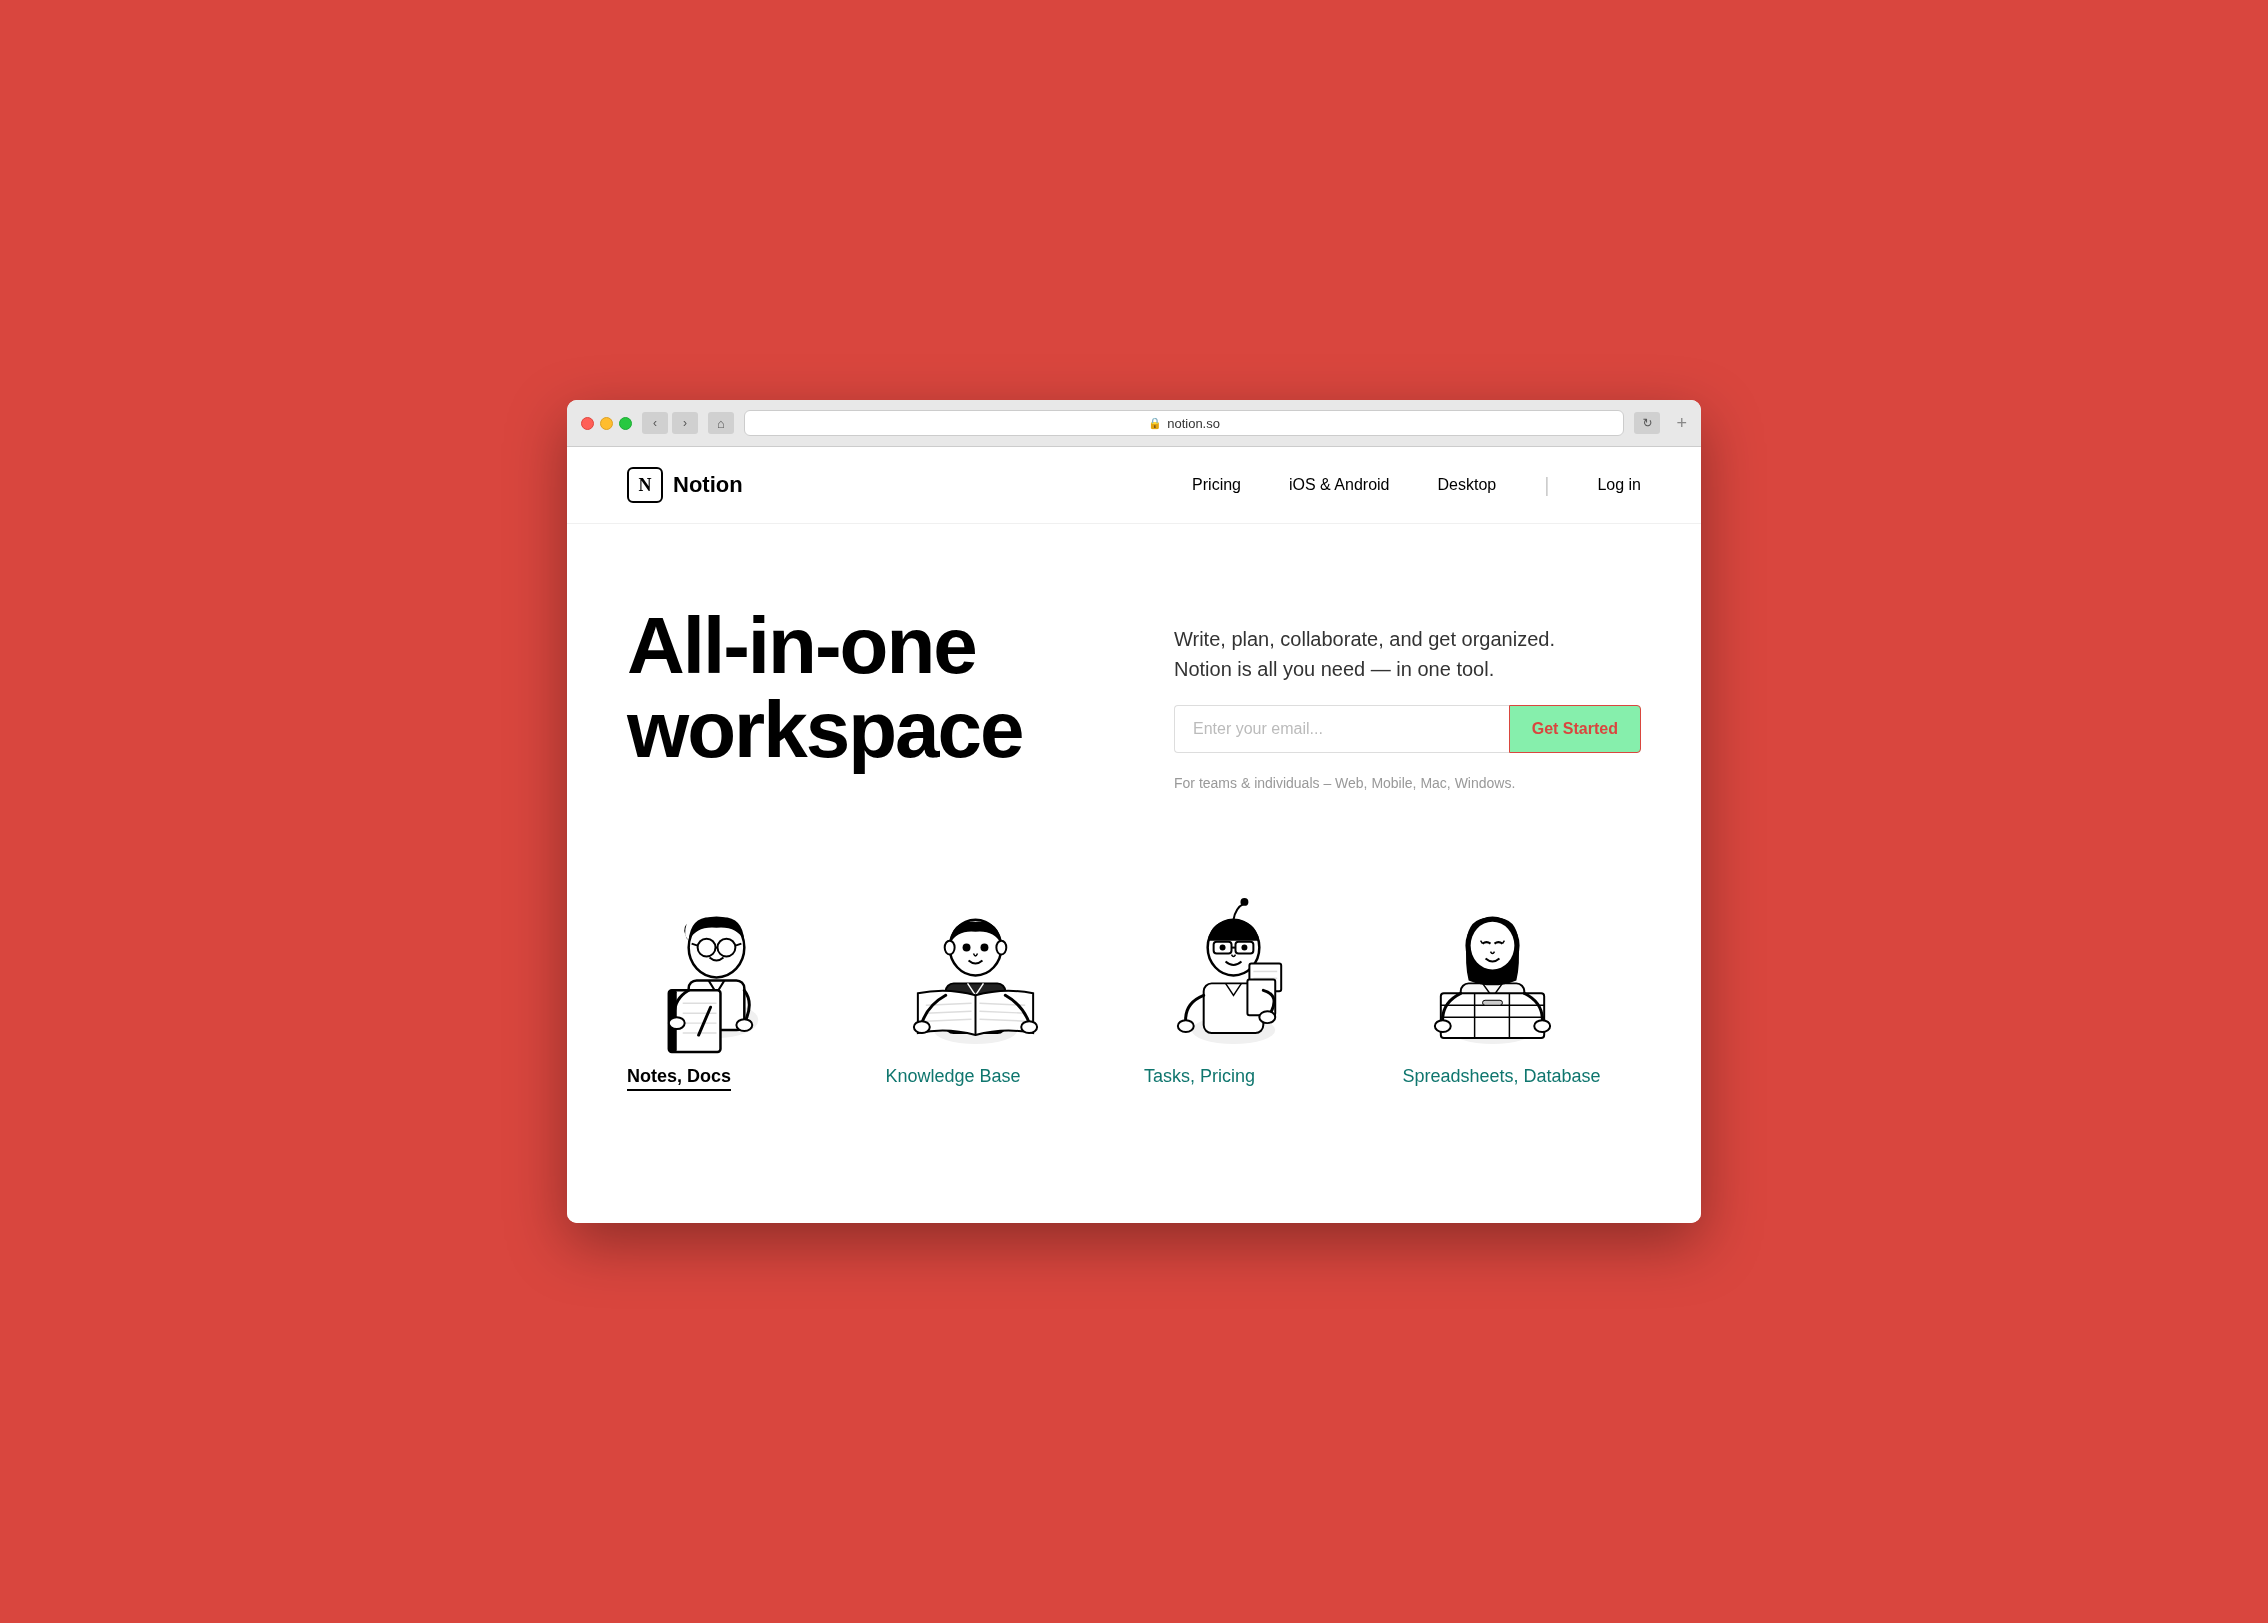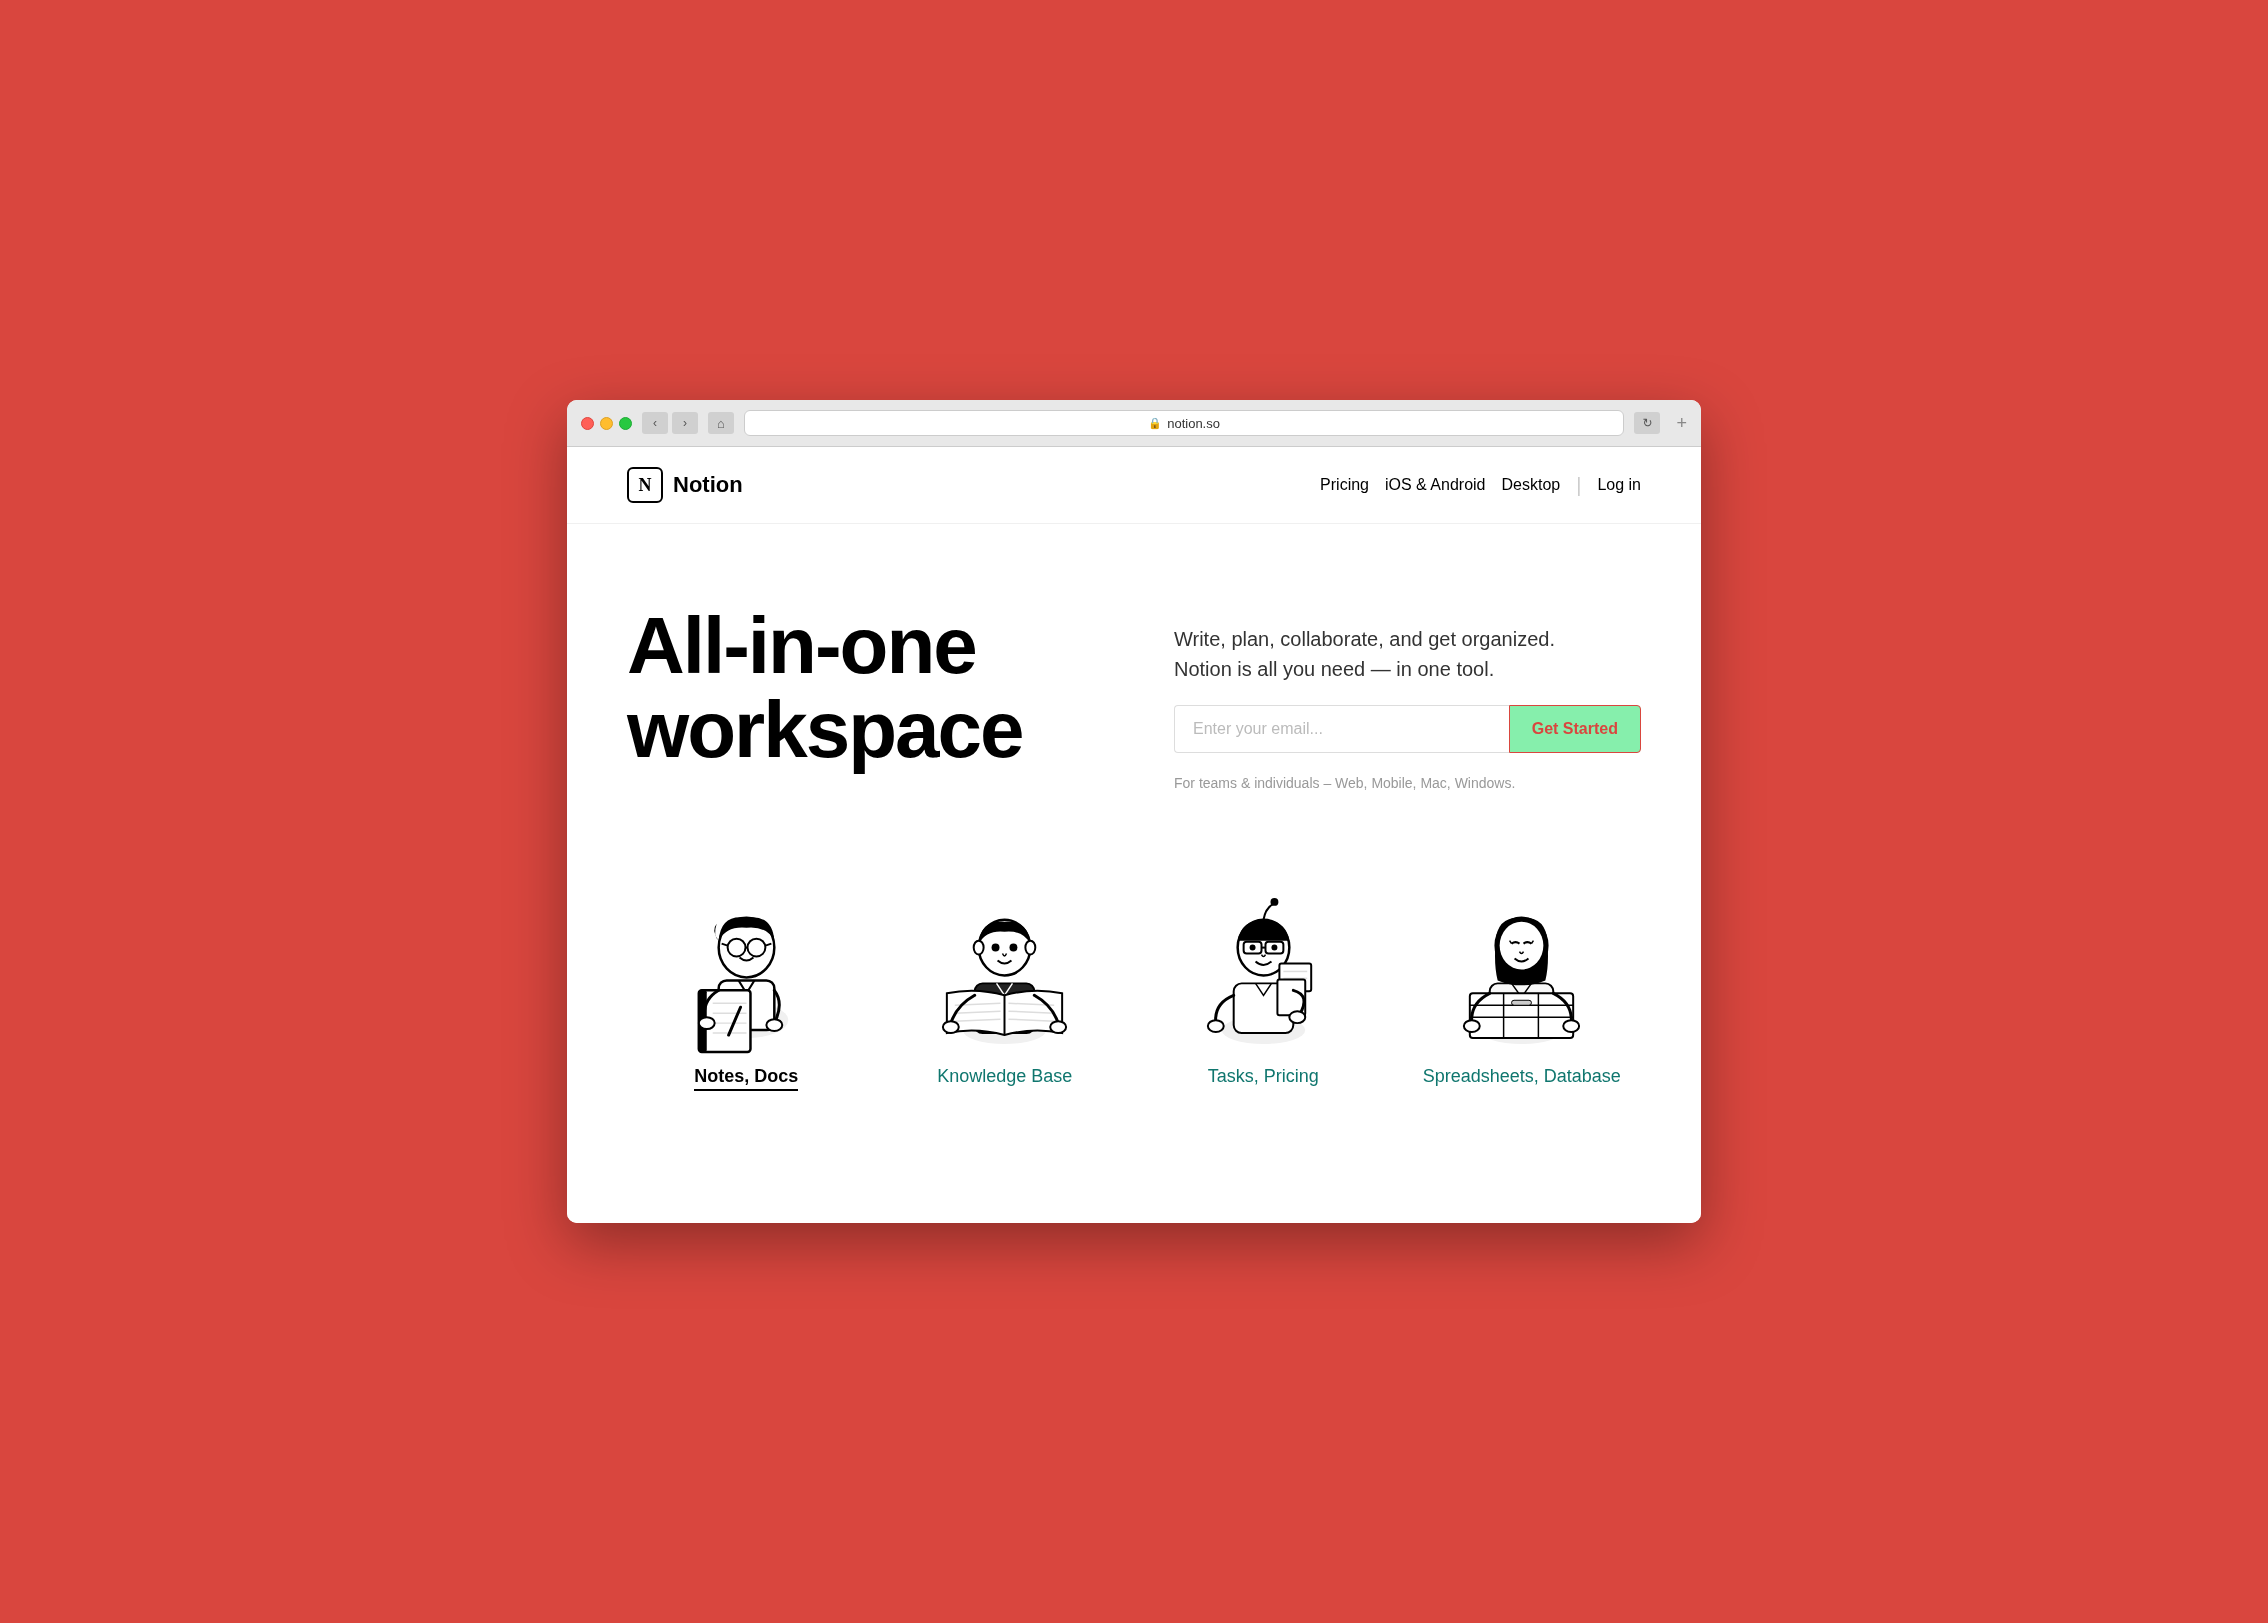--- a/index.html
+++ b/index.html
@@ -159,21 +159,21 @@
 
     .logo-text {
       font-size: 22px;
       font-weight: 600;
       color: #000;
     }
 
     .nav-links {
       display: flex;
       align-items: center;
-      gap: 16px;
+      gap: 48px;
     }
 
     .nav-link {
       font-size: 16px;
       color: #000;
       text-decoration: none;
       cursor: pointer;
     }
 
     .nav-divider {
@@ -260,21 +260,21 @@
     .features {
       padding: 20px 60px 60px;
       display: flex;
       justify-content: space-around;
       gap: 20px;
     }
 
     .feature-item {
       display: flex;
       flex-direction: column;
-      align-items: center;
+      align-items: flex-start;
       gap: 16px;
       flex: 1;
       cursor: pointer;
     }
 
     .feature-illustration {
       width: 179px;
       height: 179px;
       display: flex;
       align-items: flex-end;

